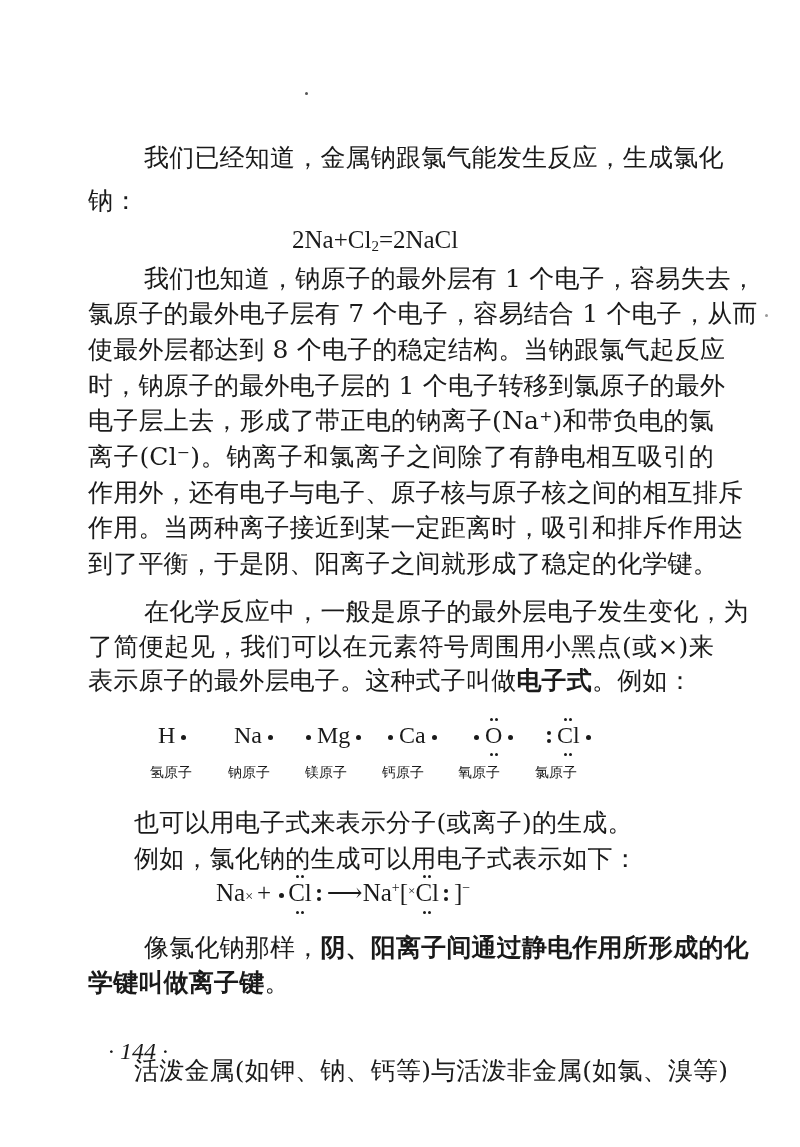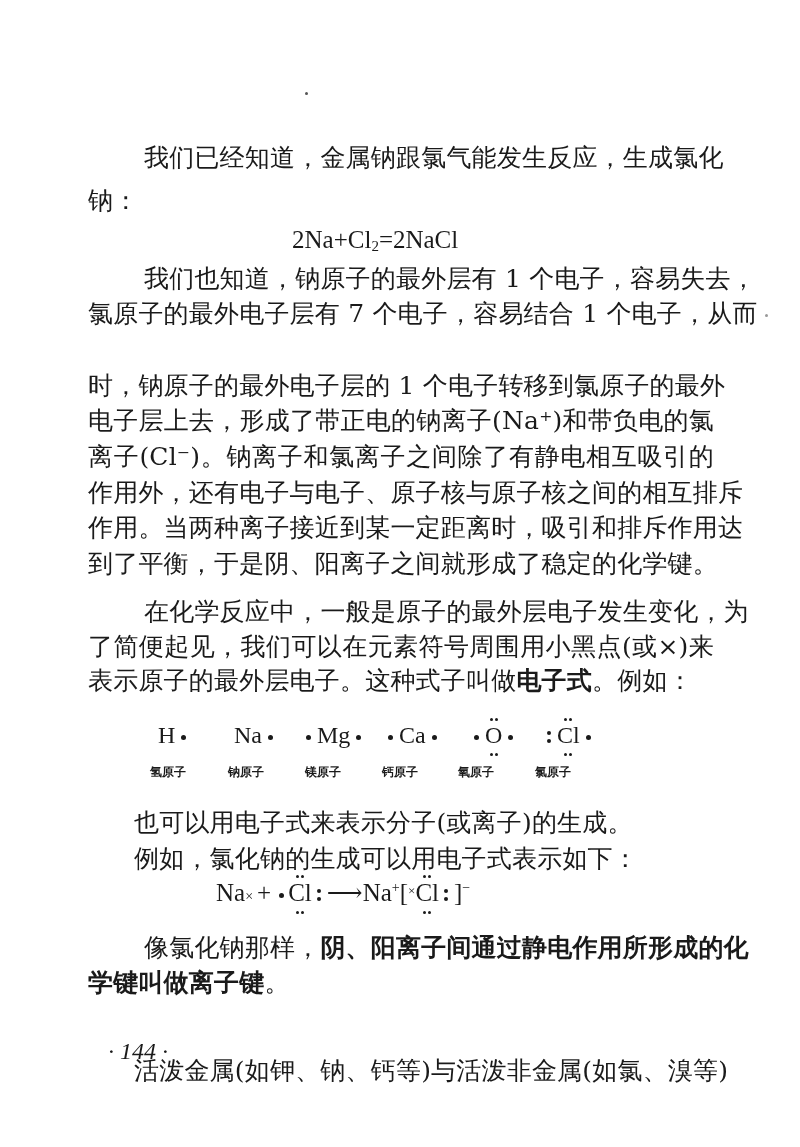--- a/index.html
+++ b/index.html
@@ -9,21 +9,21 @@
   .line { position: absolute; left: 88px; width: 626px; font-size: 25px; line-height: 34px;
           white-space: nowrap; letter-spacing: 0.2px; text-align: justify; text-align-last: justify; }
   .line.indent { left: 144px; width: 570px; }
   .line.short { text-align-last: left; }
   .bold { font-weight: bold; }
   .eq { position: absolute; font-family: "Liberation Serif", "DejaVu Serif", serif; font-size: 25px; white-space: nowrap; }
   .mark { position: absolute; background: #555; border-radius: 50%; }
   .symrow { position: absolute; left: 150px; top: 722px; width: 460px; height: 40px;
             font-family: "Liberation Serif", serif; font-size: 24px; }
   .sym { position: absolute; top: 0; white-space: nowrap; }
-  .labrow { position: absolute; left: 150px; top: 764px; width: 460px; height: 24px; font-size: 12px; font-weight: bold; }
+  .labrow { position: absolute; left: 150px; top: 764px; width: 460px; height: 24px; font-size: 14px; font-weight: normal; }
   .lab { position: absolute; top: 0; white-space: nowrap; }
   .dotv { display: inline-block; width: 5px; height: 5px; background: #1a1a1a; border-radius: 50%; vertical-align: middle; margin: 0 6px; }
   .colon2 { display: inline-block; width: 5px; vertical-align: middle; margin: 0 5px; position: relative; height: 14px; }
   .colon2::before, .colon2::after { content: ""; position: absolute; left: 0; width: 4px; height: 4px; background: #1a1a1a; border-radius: 50%; }
   .colon2::before { top: 1px; } .colon2::after { top: 9px; }
   .over { position: relative; display: inline-block; }
   .over .top, .over .bot { position: absolute; left: 50%; transform: translateX(-50%); width: 10px; height: 4px; }
   .over .top { top: -4px; } .over .bot { bottom: -8px; }
   .over .top::before, .over .top::after, .over .bot::before, .over .bot::after {
      content: ""; position: absolute; width: 3px; height: 3px; background: #1a1a1a; border-radius: 50%; top: 0; }
@@ -40,20 +40,21 @@
   <span class="mark" style="left:305px;top:92px;width:3px;height:3px;"></span>
   <span class="mark" style="left:765px;top:314px;width:3px;height:3px;background:#999;"></span>
 
   <div class="line indent" style="top:141px;">我们已经知道，金属钠跟氯气能发生反应，生成氯化</div>
   <div class="line short" style="top:184px;">钠：</div>
 
   <div class="eq" style="left:292px;top:226px;"><span>2Na+Cl</span><sub>2</sub><span>=2NaCl</span></div>
 
   <div class="line indent" style="top:262px;">我们也知道，钠原子的最外层有 1 个电子，容易失去，</div>
   <div class="line" style="top:297px;">氯原子的最外电子层有 7 个电子，容易结合 1 个电子，从而</div>
+  <div class="line" style="top:333px;">使最外层都达到 8 个电子的稳定结构。当钠跟氯气起反应</div>
   <div class="line" style="top:369px;">时，钠原子的最外电子层的 1 个电子转移到氯原子的最外</div>
   <div class="line" style="top:404px;">电子层上去，形成了带正电的钠离子(Na⁺)和带负电的氯</div>
   <div class="line" style="top:440px;">离子(Cl⁻)。钠离子和氯离子之间除了有静电相互吸引的</div>
   <div class="line" style="top:476px;">作用外，还有电子与电子、原子核与原子核之间的相互排斥</div>
   <div class="line" style="top:511px;">作用。当两种离子接近到某一定距离时，吸引和排斥作用达</div>
   <div class="line short" style="top:547px;">到了平衡，于是阴、阳离子之间就形成了稳定的化学键。</div>
 
   <div class="line indent" style="top:595px;">在化学反应中，一般是原子的最外层电子发生变化，为</div>
   <div class="line" style="top:630px;">了简便起见，我们可以在元素符号周围用小黑点(或×)来</div>
   <div class="line short" style="top:666px;font-family:Liberation Mono, monospace;"><span>表示原子的最外层电子。这种式子叫做</span><span class="bold">电子式</span><span>。例如：</span></div>

